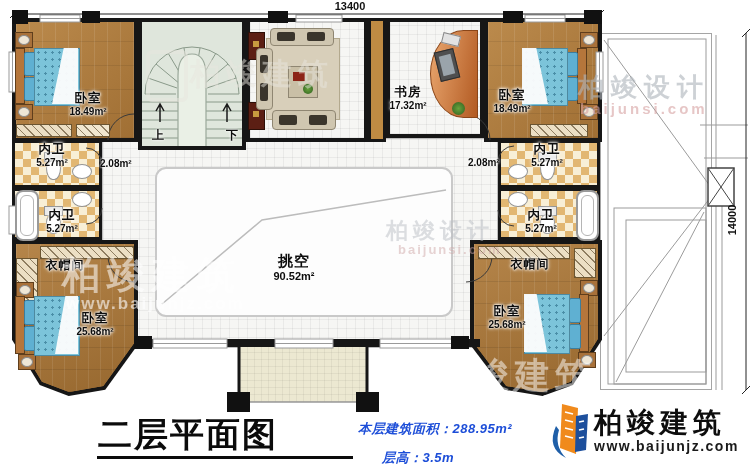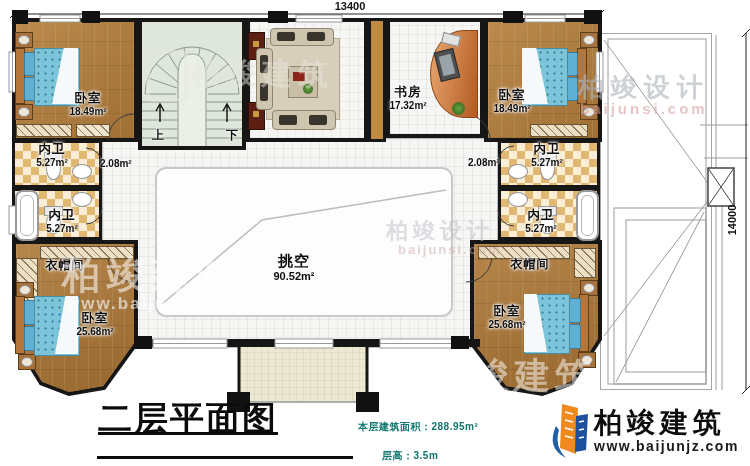--- a/index.html
+++ b/index.html
@@ -58,21 +58,21 @@
   .room-label .ar{display:block;font-size:10px;letter-spacing:0;}
   .small-label{position:absolute;font-size:10px;font-weight:700;color:#0d0d0d;z-index:7;
                text-shadow:0 0 2px #fff,0 0 3px #fff;}
   .dim{position:absolute;font-size:11px;font-weight:700;color:#111;z-index:7;text-align:center;}
   
   .wm{position:absolute;z-index:8;pointer-events:none;font-weight:700;white-space:nowrap;}
   
   .titlecn{position:absolute;font-size:34px;font-weight:900;color:#0b0b0b;letter-spacing:2px;z-index:9;}
   .titlescale{position:absolute;font-size:33px;font-weight:500;color:#0b0b0b;letter-spacing:2px;z-index:9;}
   .underline{position:absolute;background:#0b0b0b;height:3px;z-index:9;}
-  .stat{position:absolute;font-size:10px;font-weight:700;color:#0f766e;z-index:9;letter-spacing:.5px;}
+  .stat{position:absolute;font-size:13px;font-weight:700;color:#1d4ed8;z-index:9;letter-spacing:.5px;font-style:italic;}
   .brandname{position:absolute;font-size:28px;font-weight:900;color:#0d0d0d;letter-spacing:5px;z-index:9;}
   .brandurl{position:absolute;font-size:14px;font-weight:800;color:#1a1a1a;letter-spacing:1.5px;z-index:9;}
   .col{position:absolute;background:#111;z-index:6;}
 </style>
 </head>
 <body>
 
 <div id="stage">
 
   <div class="abs" style="left:600px;top:33px;width:112px;height:357px;background:#fff;border:1px solid #a5a5a5;"></div>
@@ -350,21 +350,21 @@
   <div class="wm" style="left:580px;top:100px;font-size:15px;letter-spacing:3px;color:rgba(214,160,160,.6);">baijunsi.com</div>
   <div class="wm" style="left:386px;top:216px;font-size:22px;letter-spacing:5px;color:rgba(185,190,196,.5);">柏竣设计</div>
   <div class="wm" style="left:398px;top:242px;font-size:13px;letter-spacing:2px;color:rgba(208,168,168,.5);">baijunsi.com</div>
   <div class="wm" style="left:62px;top:250px;font-size:38px;letter-spacing:7px;color:rgba(255,255,255,.55);">柏竣建筑</div>
   <div class="wm" style="left:66px;top:294px;font-size:17px;letter-spacing:2px;color:rgba(255,255,255,.6);">www.baijunjz.com</div>
   <div class="wm" style="left:432px;top:352px;font-size:36px;letter-spacing:5px;color:rgba(255,255,255,.5);">柏竣建筑</div>
   <div class="wm" style="left:440px;top:392px;font-size:15px;letter-spacing:2px;color:rgba(255,255,255,.55);">www.baijunjz.com</div>
   <div class="wm" style="left:190px;top:54px;font-size:30px;letter-spacing:6px;color:rgba(232,230,222,.5);">柏竣建筑</div>
   <div class="wm" style="left:146px;top:50px;width:34px;height:44px;border:4px solid rgba(232,230,222,.5);border-radius:6px;"></div>
 
-  <div class="titlecn" style="left:98px;top:396px;text-decoration:underline;">二层平面图</div>
+  <div class="titlecn" style="left:98px;top:412px;">二层平面图</div>
   <div class="underline" style="left:97px;top:456px;width:256px;"></div>
   <div class="stat" style="left:358px;top:420px;">本层建筑面积：288.95m²</div>
   <div class="stat" style="left:358px;top:449px;margin-left:24px;">层高：3.5m</div>
 
   <svg width="46" height="64" style="position:absolute;left:546px;top:398px;z-index:9;" viewBox="0 0 46 64">
     <path d="M10,28 Q0,50 20,60 Q8,48 13,32 Z" fill="#1f5fa8"></path>
     <polygon points="16,6 32,10 30,56 14,50" fill="#f08a1c"></polygon>
     <polygon points="30,18 42,16 40,52 29,54" fill="#1d4f9c"></polygon>
     <g stroke="#fff" stroke-width="1.6">
       <line x1="19" y1="14" x2="27" y2="16"></line>

